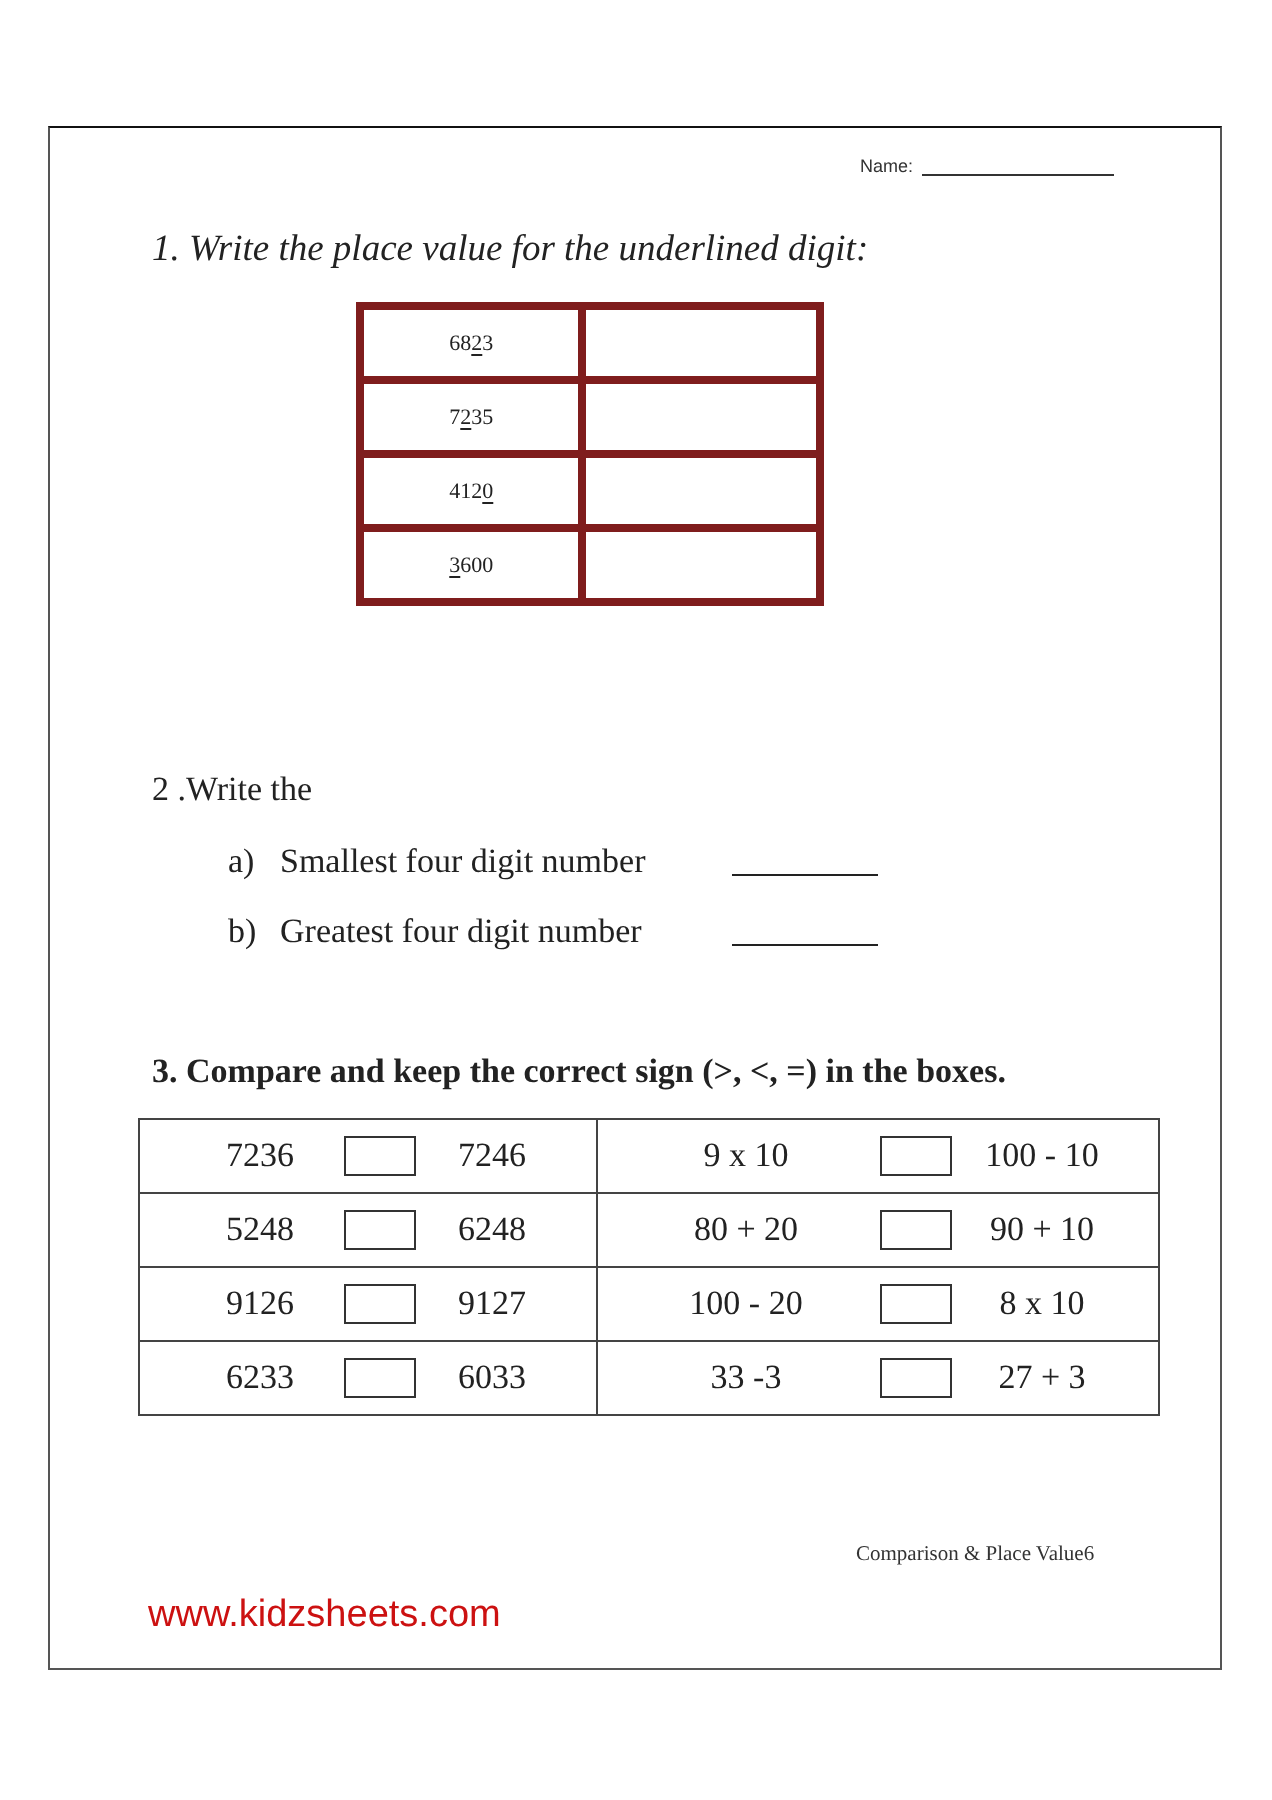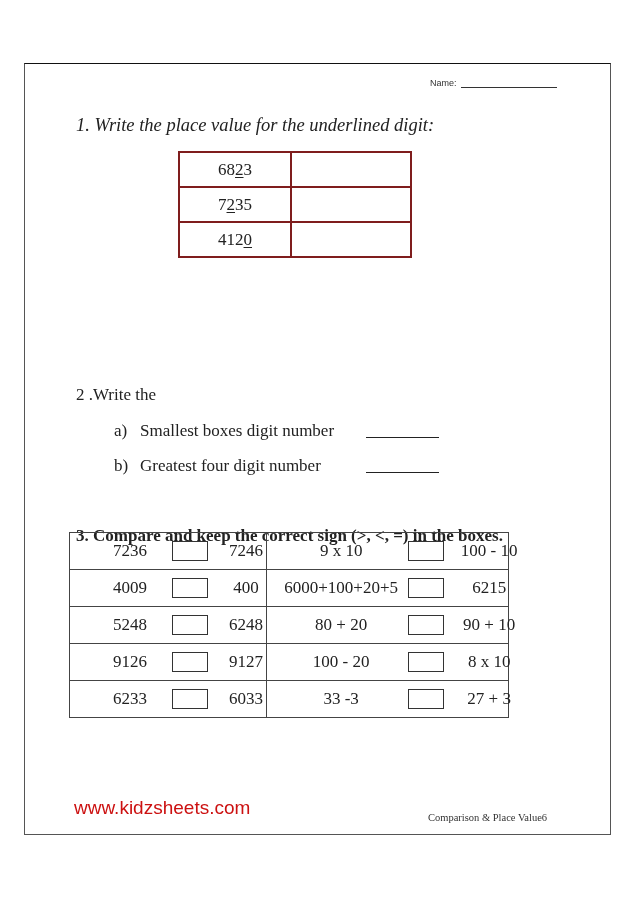--- a/index.html
+++ b/index.html
@@ -3,40 +3,40 @@
 <meta charset="utf-8">
 <style>
   html, body { margin: 0; padding: 0; background: #ffffff; }
   body { width: 636px; height: 900px; position: relative; overflow: hidden; font-family: "Liberation Serif", serif; color: #222; }
   .page-frame { position: absolute; left: 24px; top: 63px; width: 587px; height: 772px; border: 1px solid #555; border-top: 1.5px solid #111; box-sizing: border-box; }
   .name-line { position: absolute; left: 430px; top: 78px; font-family: "Liberation Sans", sans-serif; font-size: 9px; color: #333; }
   .name-line .blank { display: inline-block; width: 96px; border-bottom: 1px solid #333; margin-left: 4px; height: 9px; vertical-align: bottom; }
   .q-title { position: absolute; font-size: 17px; color: #222; white-space: nowrap; }
   .q1-title { left: 76px; top: 115px; font-size: 18.5px; font-style: italic; }
   table.pv { position: absolute; left: 178px; top: 151px; border-collapse: collapse; width: 234px; }
-  table.pv td { border: 2px solid #7f1d1d; height: 33px; padding: 0; font-size: 17px; }
+  table.pv td { border: 4px solid #7f1d1d; height: 33px; padding: 0; font-size: 11px; }
   table.pv td.num { width: 112px; text-align: center; }
   table.pv td.ans { width: 121px; }
   .u { text-decoration: underline; text-underline-offset: 2px; }
   .q2-title { left: 76px; top: 385px; }
   .q2-item { position: absolute; left: 114px; font-size: 17px; white-space: nowrap; }
   .q2-item .lbl { display: inline-block; width: 26px; }
   .q2-item .blank { position: absolute; left: 252px; top: 16px; width: 73px; border-bottom: 1px solid #222; }
   .q2a { top: 421px; }
   .q2b { top: 456px; }
   .q3-title { left: 76px; top: 526px; font-weight: bold; }
-  table.cmp { position: absolute; left: 69px; top: 532px; width: 440px; border-collapse: collapse; }
+  table.cmp { position: absolute; left: 69px; top: 559px; width: 511px; border-collapse: collapse; }
   table.cmp td { border: 1px solid #444; height: 36px; padding: 0; font-size: 17px; position: relative; }
   table.cmp td.l { width: 237px; }
   table.cmp td.r { width: 291px; }
   .cell-inner { position: relative; height: 36px; }
   .v { position: absolute; top: 8px; white-space: nowrap; transform: translateX(-50%); }
   .box { position: absolute; top: 8px; width: 36px; height: 20px; border: 1px solid #333; box-sizing: border-box; background: #fff; }
   .footer-url { position: absolute; left: 74px; top: 797px; font-family: "Liberation Sans", sans-serif; font-size: 19px; color: #cc1111; }
-  .footer-title { position: absolute; left: 428px; top: 812px; font-size: 10.5px; color: #333; }
+  .footer-title { position: absolute; left: 428px; top: 772px; font-size: 10.5px; color: #333; }
 </style>
 </head>
 <body>
 
 <div class="page-frame"></div>
 
 <div class="name-line">
   <span>Name:</span><span class="blank"></span>
 </div>
 
@@ -49,26 +49,30 @@
     <td class="ans"></td>
   </tr>
   <tr>
     <td class="num"><span>7</span><span class="u">2</span><span>35</span></td>
     <td class="ans"></td>
   </tr>
   <tr>
     <td class="num"><span>412</span><span class="u">0</span><span></span></td>
     <td class="ans"></td>
   </tr>
+  <tr>
+    <td class="num"><span></span><span class="u">3</span><span>600</span></td>
+    <td class="ans"></td>
+  </tr>
 </tbody>
   </table>
 
 <div class="q-title q2-title">2 .Write the</div>
 <div class="q2-item q2a">
-  <span class="lbl">a)</span><span>Smallest boxes digit number</span>
+  <span class="lbl">a)</span><span>Smallest four digit number</span>
   <span class="blank"></span>
 </div>
 <div class="q2-item q2b">
   <span class="lbl">b)</span><span>Greatest four digit number</span>
   <span class="blank"></span>
 </div>
 
 <div class="q-title q3-title">3. Compare and keep the correct sign (&gt;, &lt;, =) in the boxes.</div>
 
 <table class="cmp">
@@ -79,36 +83,20 @@
       <span class="v" style="left:60px">7236</span>
       <span class="box" style="left:102px"></span>
       <span class="v" style="left:176px">7246</span>
     </div>
         </td>
     <td class="r">
           <div class="cell-inner">
       <span class="v" style="left:74px">9 x 10</span>
       <span class="box" style="left:141px"></span>
       <span class="v" style="left:222px">100 - 10</span>
-    </div>
-        </td>
-  </tr>
-  <tr>
-    <td class="l">
-          <div class="cell-inner">
-      <span class="v" style="left:60px">4009</span>
-      <span class="box" style="left:102px"></span>
-      <span class="v" style="left:176px">400</span>
-    </div>
-        </td>
-    <td class="r">
-          <div class="cell-inner">
-      <span class="v" style="left:74px">6000+100+20+5</span>
-      <span class="box" style="left:141px"></span>
-      <span class="v" style="left:222px">6215</span>
     </div>
         </td>
   </tr>
   <tr>
     <td class="l">
           <div class="cell-inner">
       <span class="v" style="left:60px">5248</span>
       <span class="box" style="left:102px"></span>
       <span class="v" style="left:176px">6248</span>
     </div>

